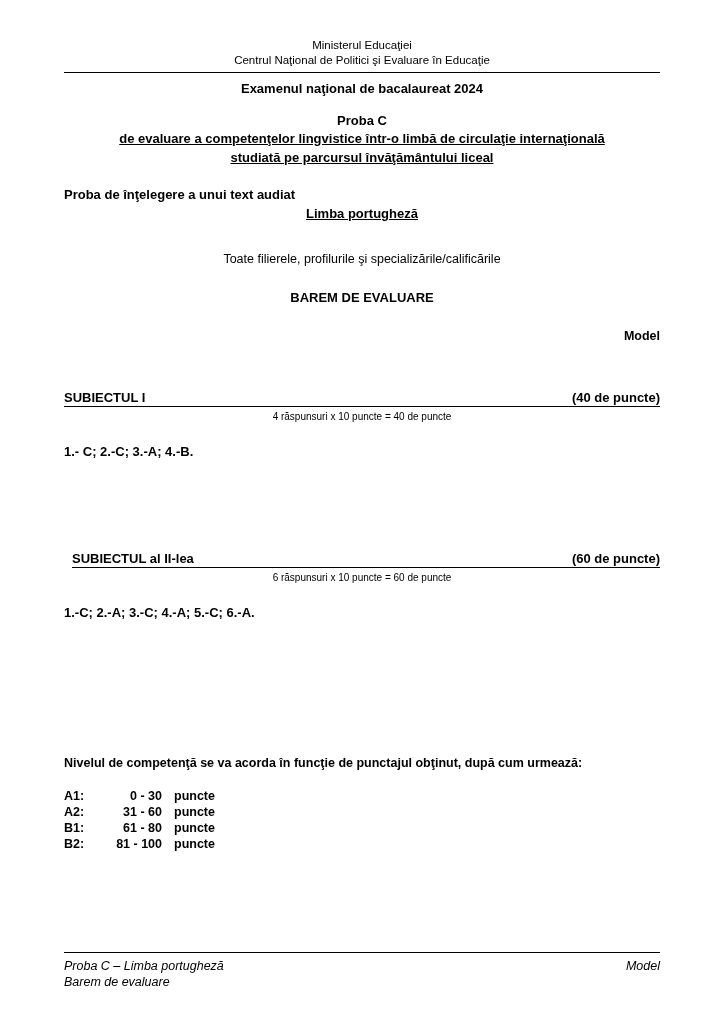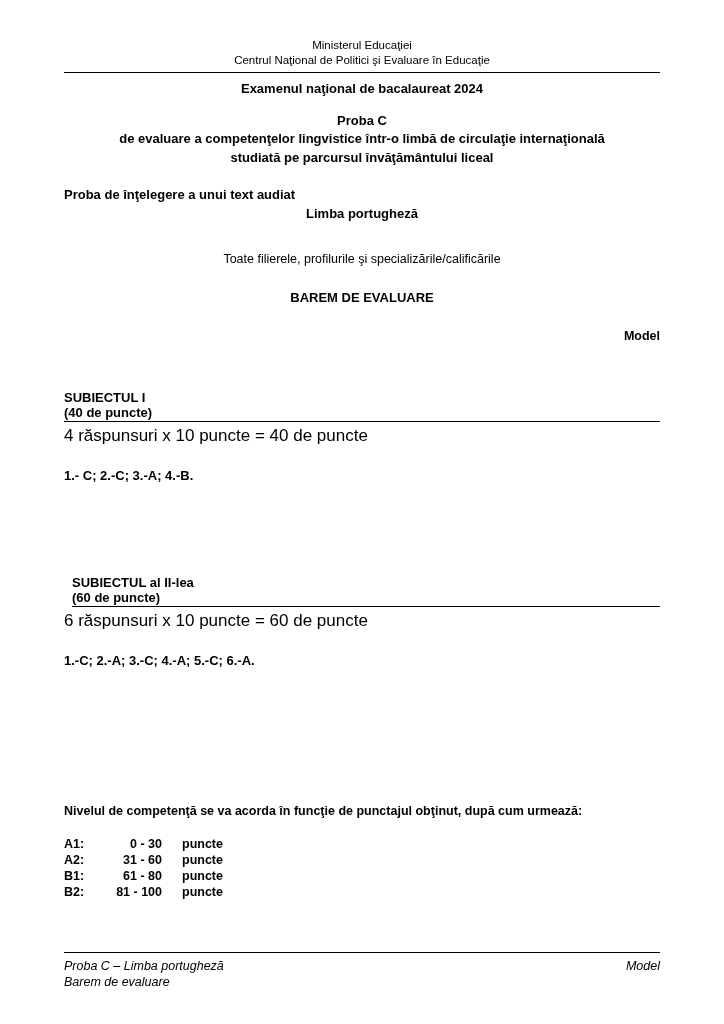--- a/index.html
+++ b/index.html
@@ -47,20 +47,21 @@
     font-weight: bold;
     margin-top: 17px;
     text-align: center;
   }
   .proba-sub {
     font-size: 13px;
     font-weight: bold;
     line-height: 17px;
     text-align: center;
     margin-top: 2px;
+    text-decoration: underline;
   }
   .audit-block {
     font-size: 13px;
     font-weight: bold;
     line-height: 17px;
     text-align: left;
     margin-top: 20px;
   }
   .filiere {
     font-size: 12.5px;
@@ -80,32 +81,32 @@
     margin-top: 24px;
   }
   .subject-row {
     display: flex;
     justify-content: space-between;
     align-items: baseline;
     font-size: 13px;
     font-weight: bold;
     border-bottom: 1px solid #000;
     padding-bottom: 1px;
-    flex-direction: column;
   }
   .subject-1 {
     margin-top: 47px;
   }
   .subject-2 {
     margin-top: 92px;
     margin-left: 8px;
   }
   .sub-note {
-    font-size: 17px;
+    font-size: 10px;
     margin-top: 4px;
+    text-align: center;
   }
   .answers {
     font-size: 13px;
     font-weight: bold;
     margin-top: 22px;
   }
   .level-intro {
     font-size: 12.5px;
     font-weight: bold;
     margin-top: 136px;
@@ -114,21 +115,21 @@
     margin-top: 18px;
     font-size: 12.5px;
     font-weight: bold;
   }
   .level-row {
     display: flex;
     line-height: 16px;
   }
   .lvl-code { width: 30px; }
   .lvl-range { width: 68px; text-align: right; }
-  .lvl-unit { padding-left: 20px; }
+  .lvl-unit { padding-left: 12px; }
   .footer {
     position: absolute;
     left: 64px;
     right: 64px;
     bottom: 34px;
     font-style: italic;
   }
   .footer-rule {
     border-top: 1px solid #000;
     height: 0;

